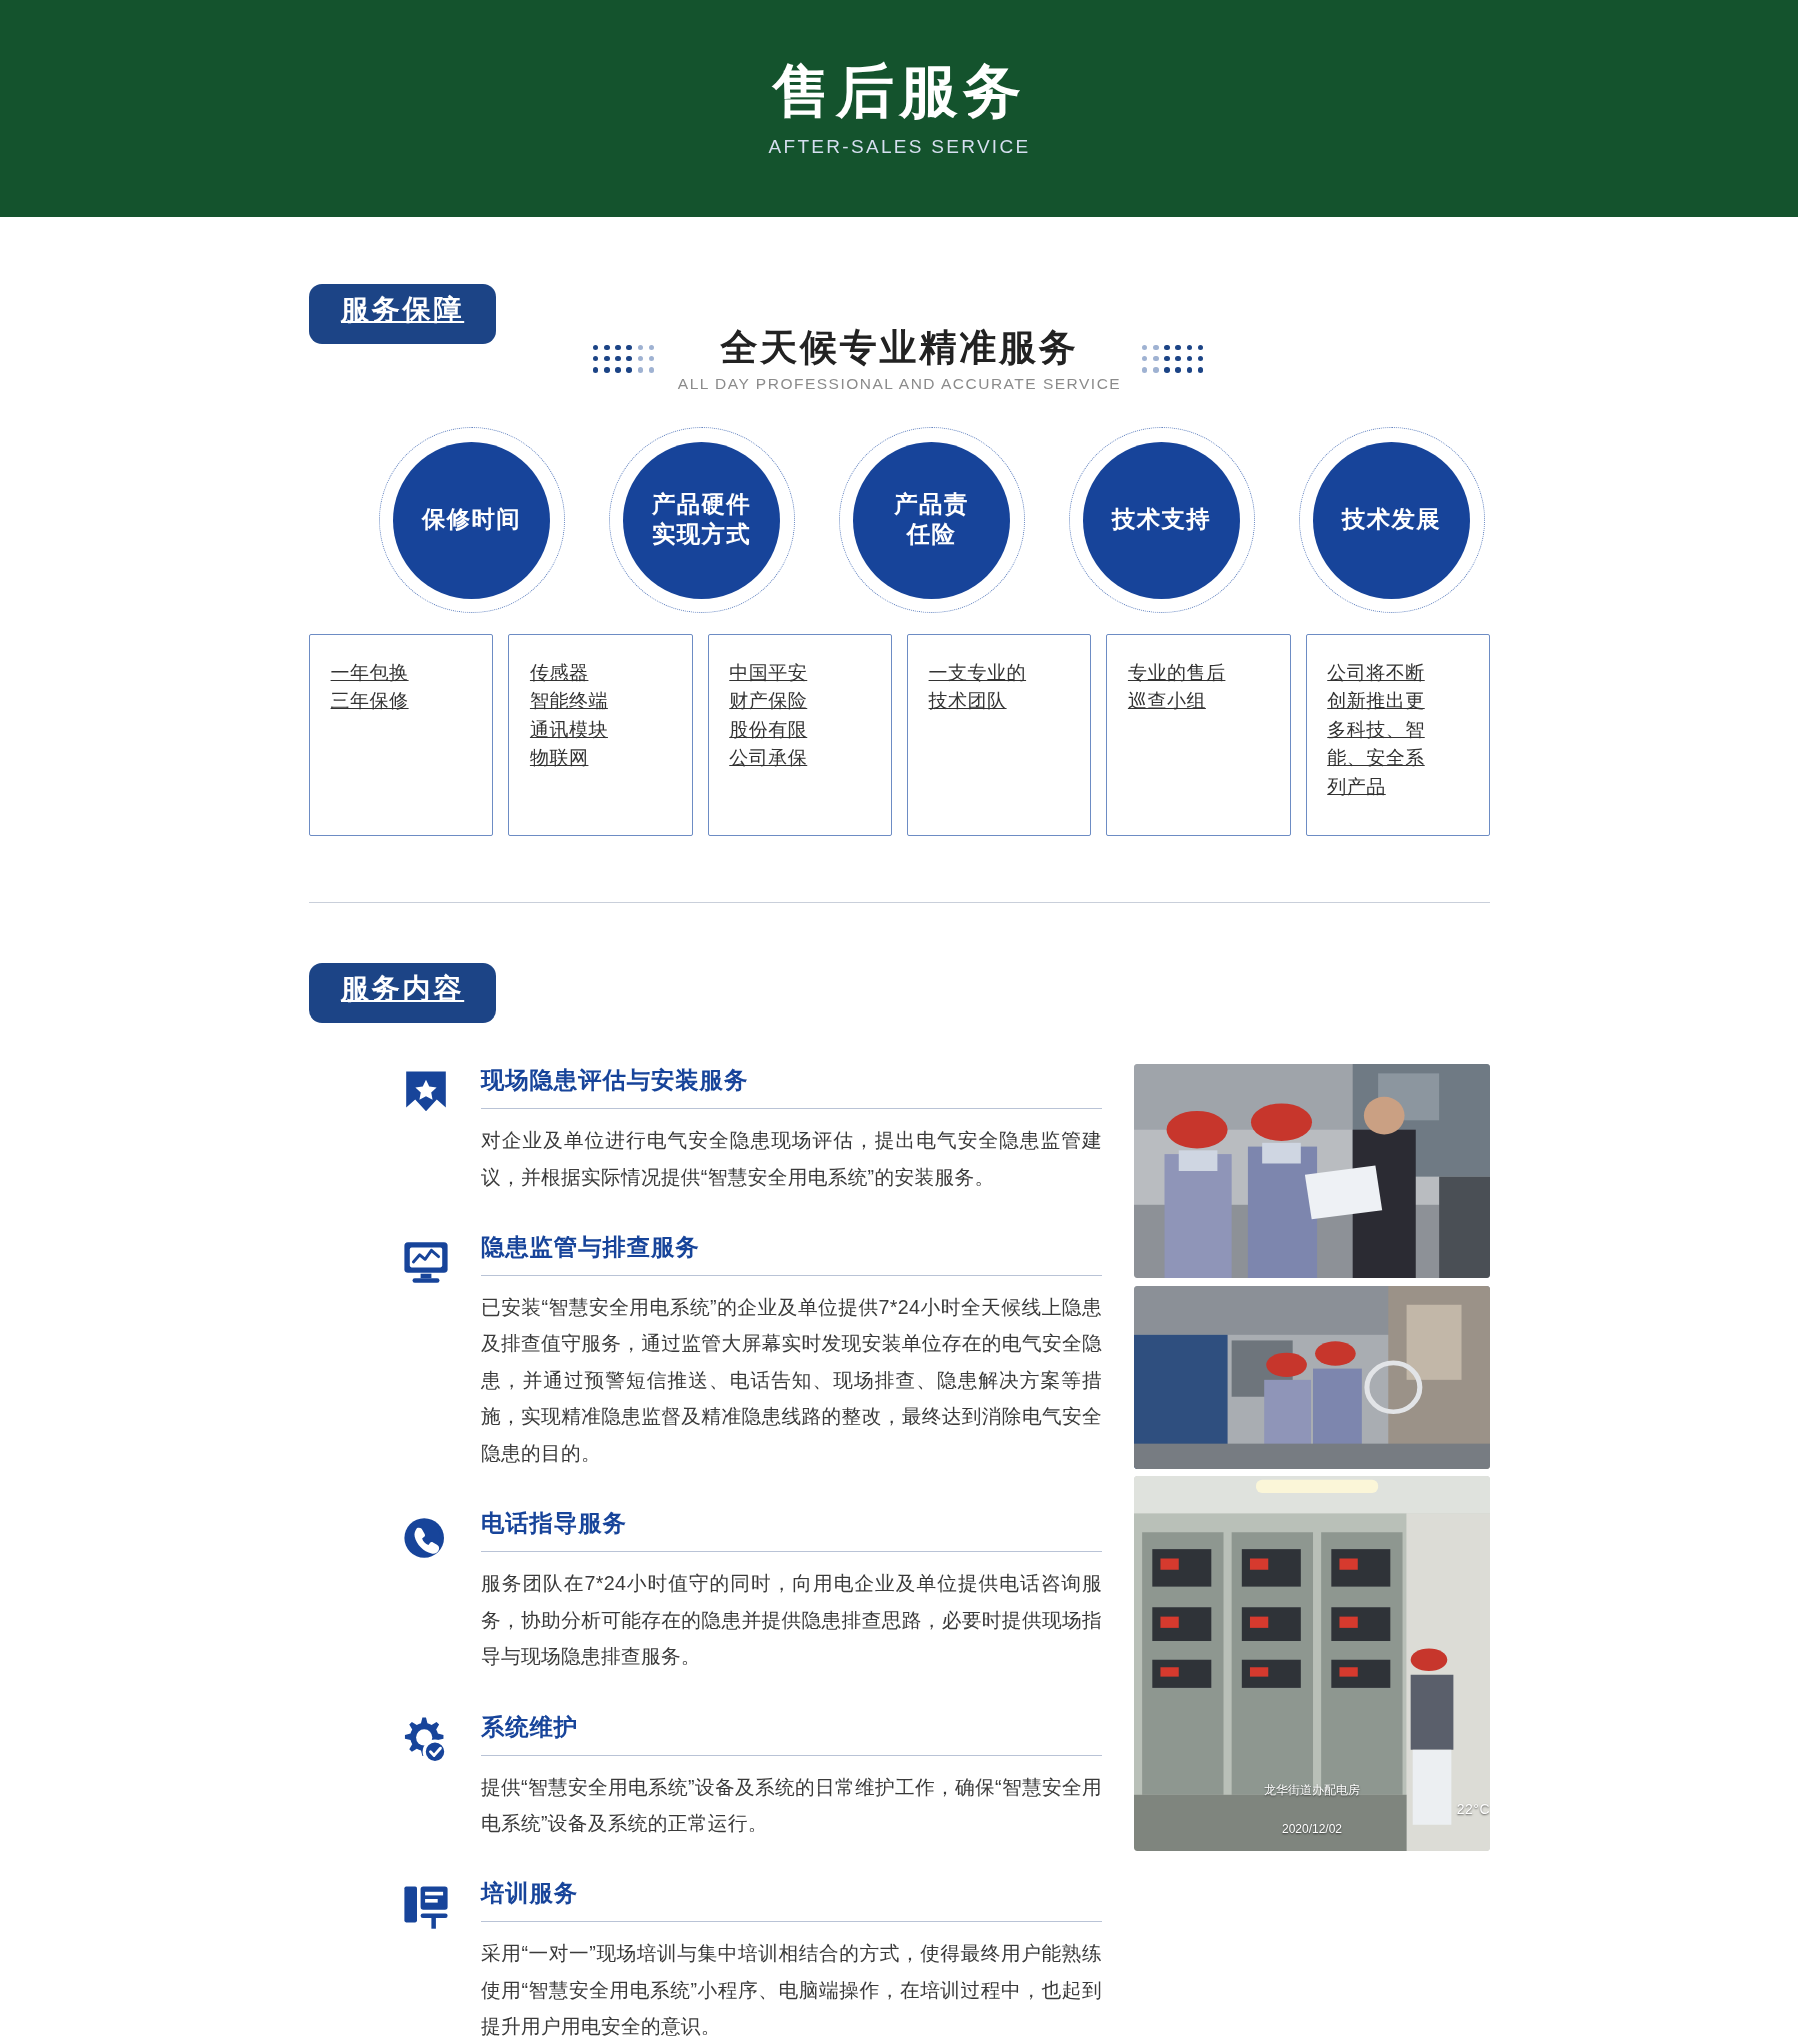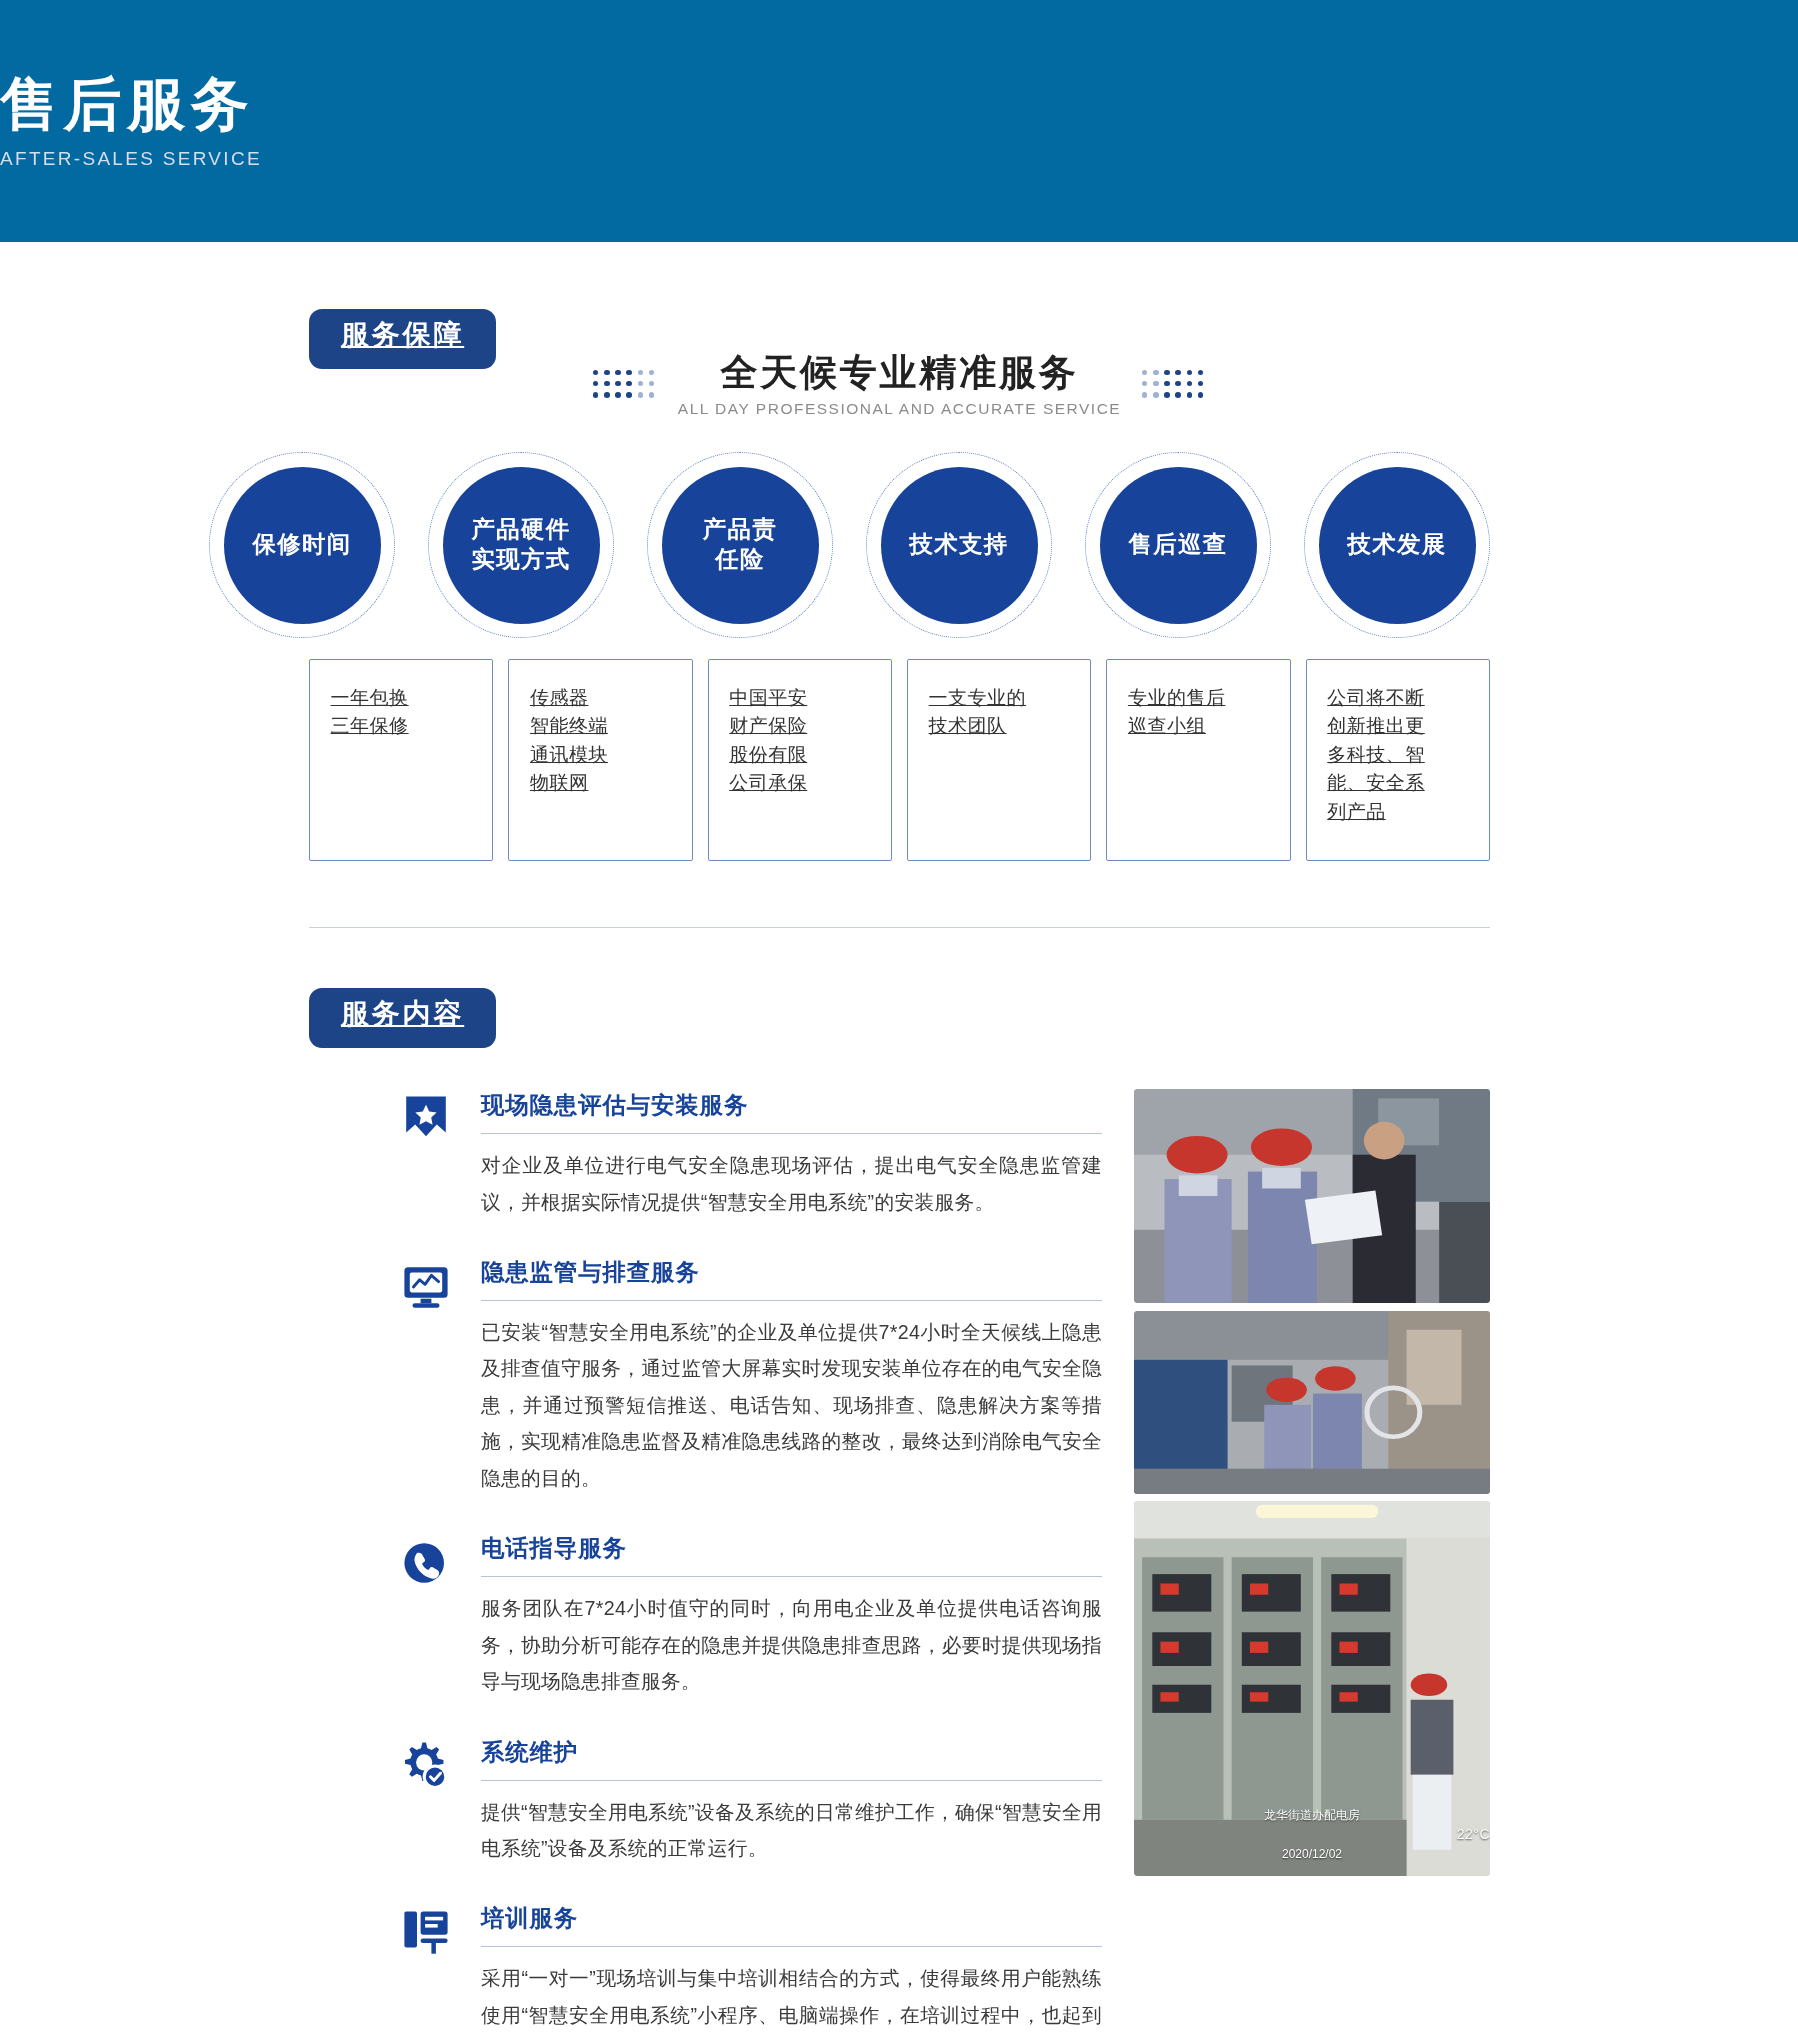--- a/index.html
+++ b/index.html
@@ -13,24 +13,25 @@
     color: #333;
     -webkit-font-smoothing: antialiased;
   }
   .page {
     width: 1799px;
     position: relative;
   }
 
   
   .banner {
-    background: #0369a1;
-    height: 242px;
+    background: #14532d;
+    height: 217px;
     display: flex;
     flex-direction: column;
+    align-items: center;
     justify-content: center;
   }
   .banner-title {
     color: #ffffff;
     font-size: 58px;
     font-weight: bold;
     letter-spacing: 5.6px;
     line-height: 1.1;
     margin-bottom: 13px;
   }
@@ -326,25 +327,20 @@
           <div class="circle">产品责<br>任险</div>
         </div>
       </div>
       <div class="circle-wrap">
         <div class="circle-ring">
           <div class="circle">技术支持</div>
         </div>
       </div>
       <div class="circle-wrap">
         <div class="circle-ring">
-          <div class="circle">售后巡查</div>
-        </div>
-      </div>
-      <div class="circle-wrap">
-        <div class="circle-ring">
           <div class="circle">技术发展</div>
         </div>
       </div>
     </div>
 
     <div class="boxes">
       <div class="box">一年包换<br>三年保修</div>
       <div class="box">传感器<br>智能终端<br>通讯模块<br>物联网</div>
       <div class="box">中国平安<br>财产保险<br>股份有限<br>公司承保</div>
       <div class="box">一支专业的<br>技术团队</div>

